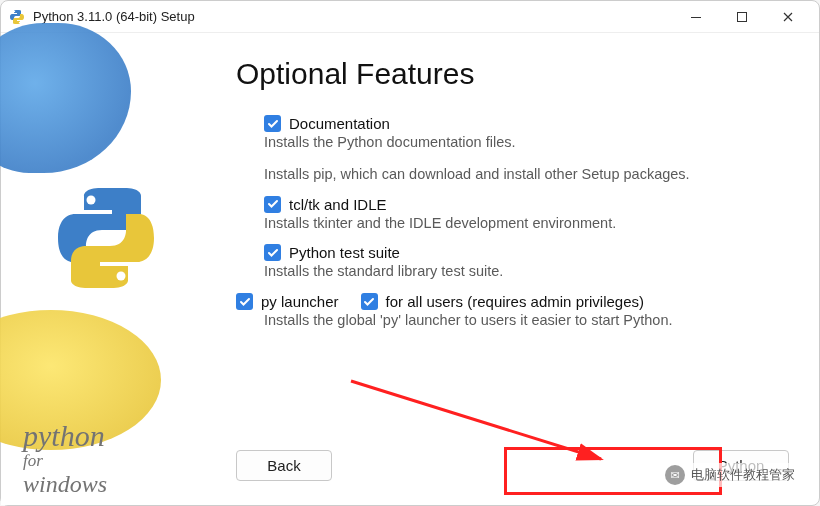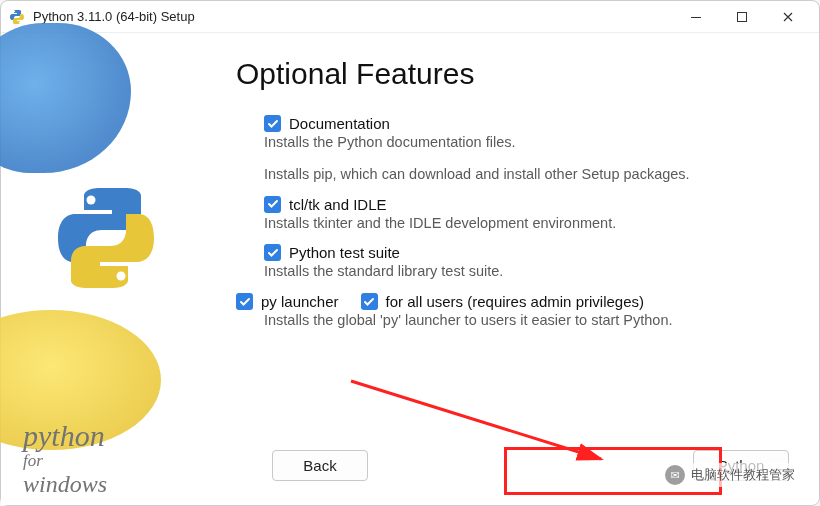--- a/index.html
+++ b/index.html
@@ -129,21 +129,20 @@
     font-size: 15px;
     color: #111;
   }
   .inline-features { display:flex; align-items:center; gap:8px; flex-wrap:wrap;}
   .button-row {
     margin-top: auto;
     display: flex;
     gap: 16px;
     padding-bottom: 12px;
     align-items: center;
-    margin-left: 36px;
   }
   .spacer { flex:1; }
   .btn {
     min-width: 96px;
     padding: 6px 20px;
     font-size: 15px;
     background: #fdfdfd;
     border: 1px solid #c8c8c8;
     border-radius: 4px;
     cursor: pointer;

